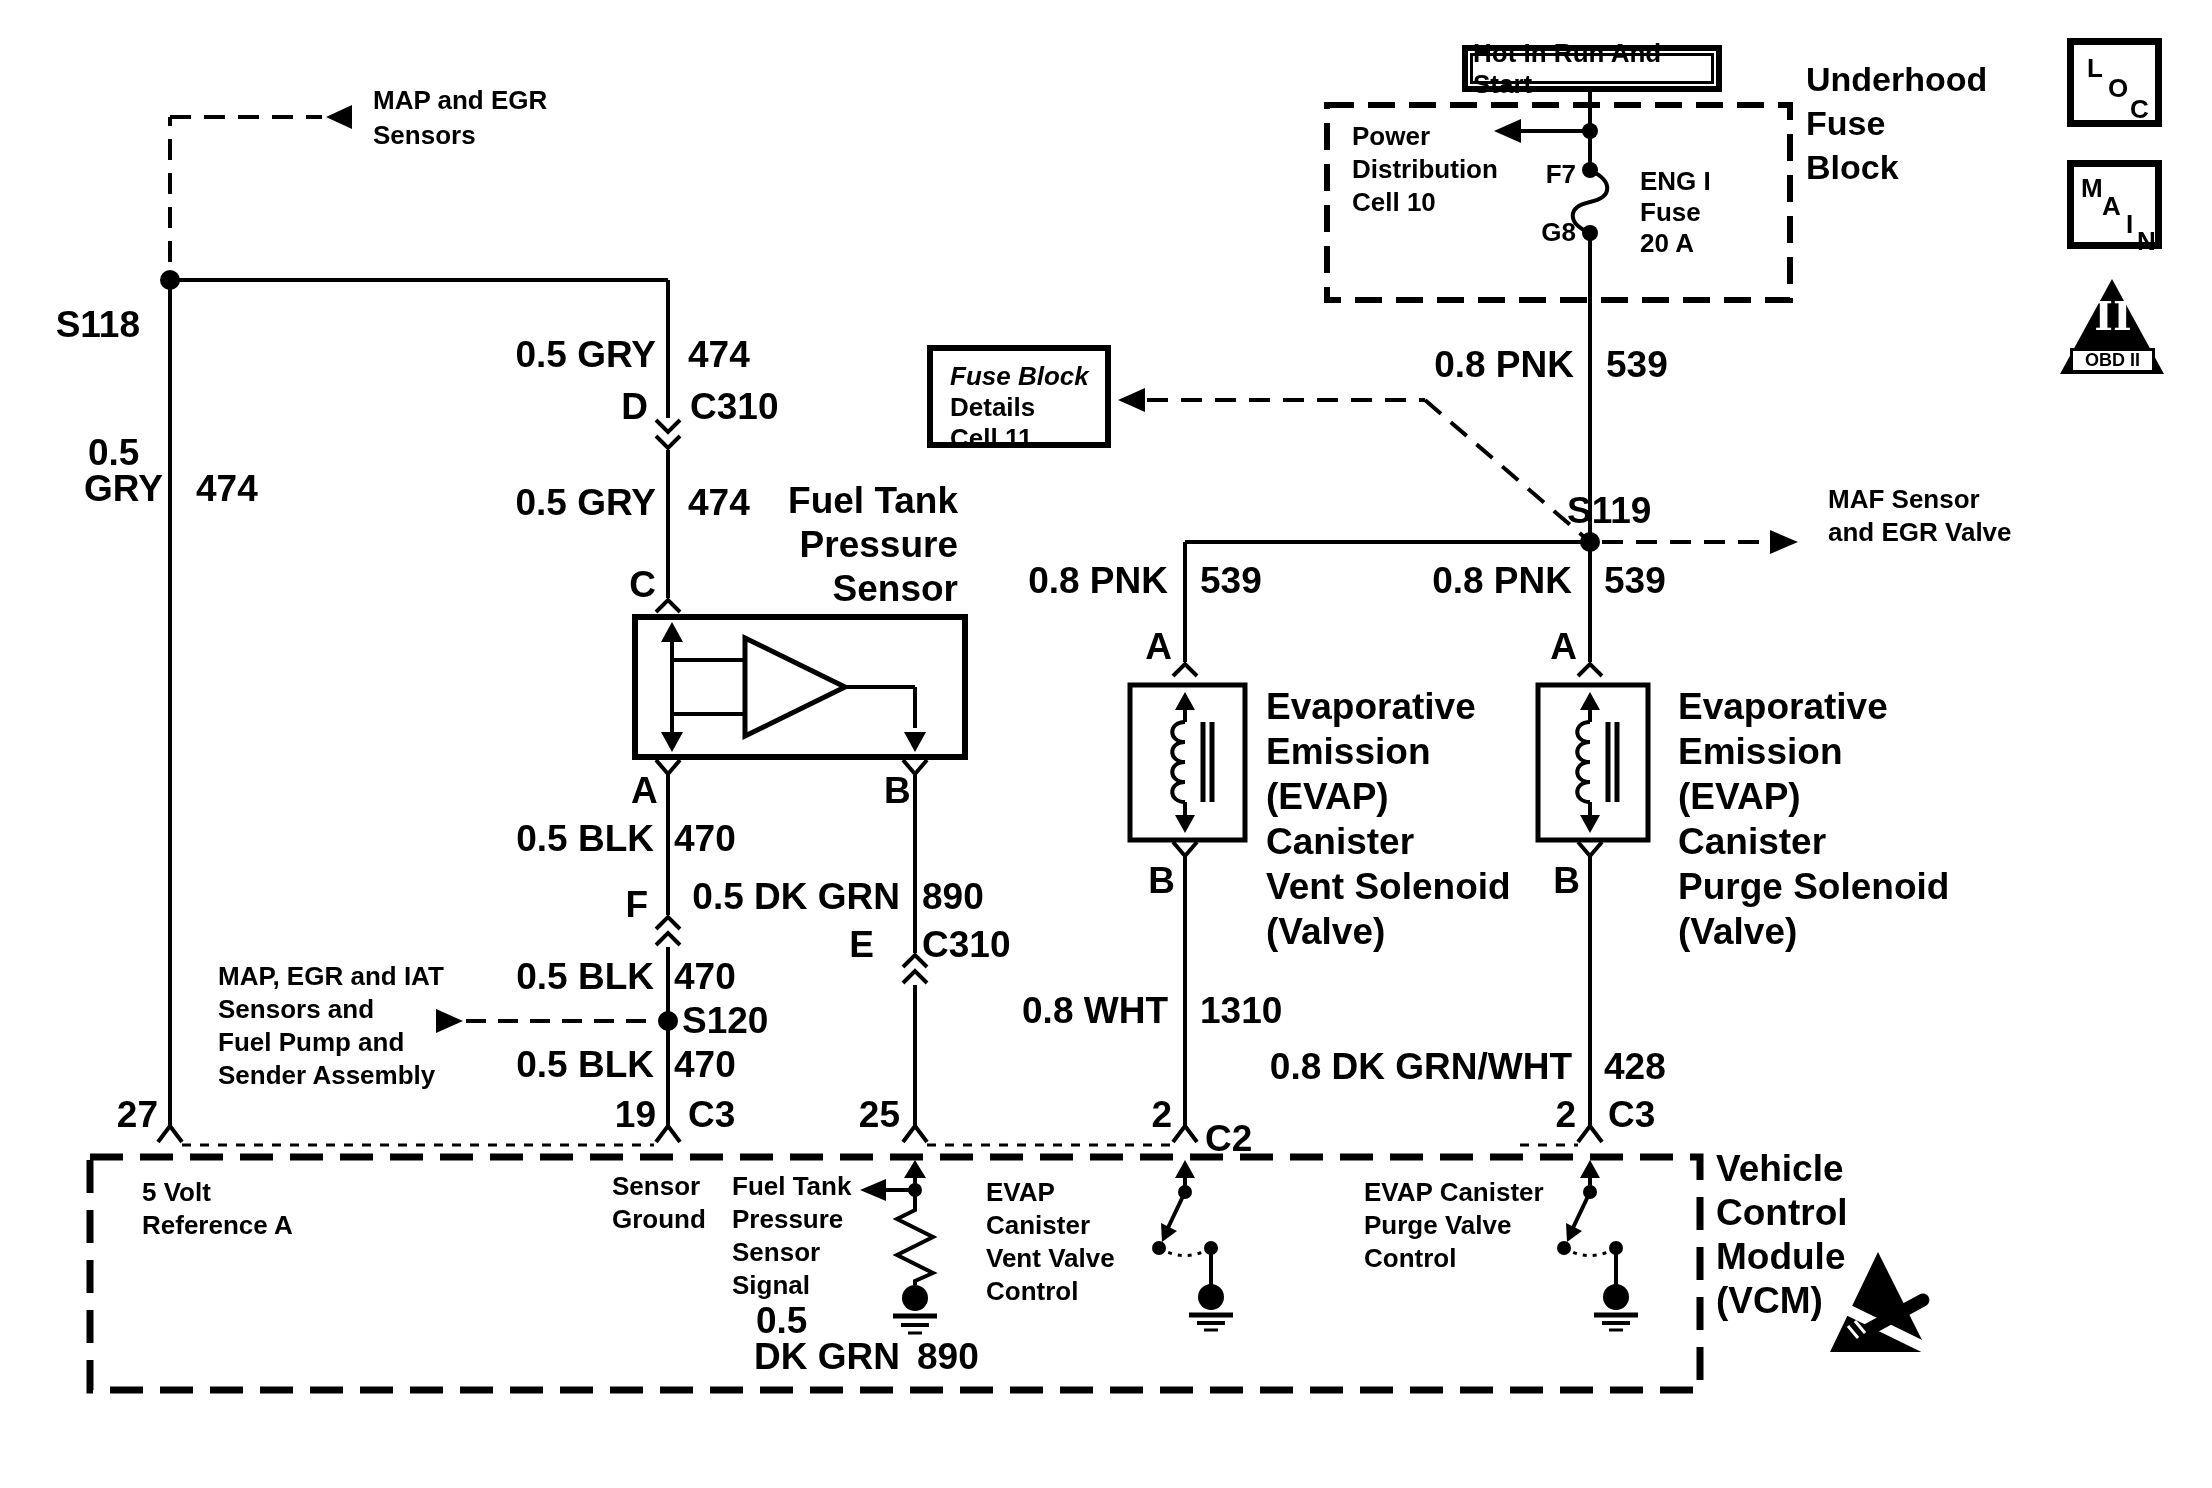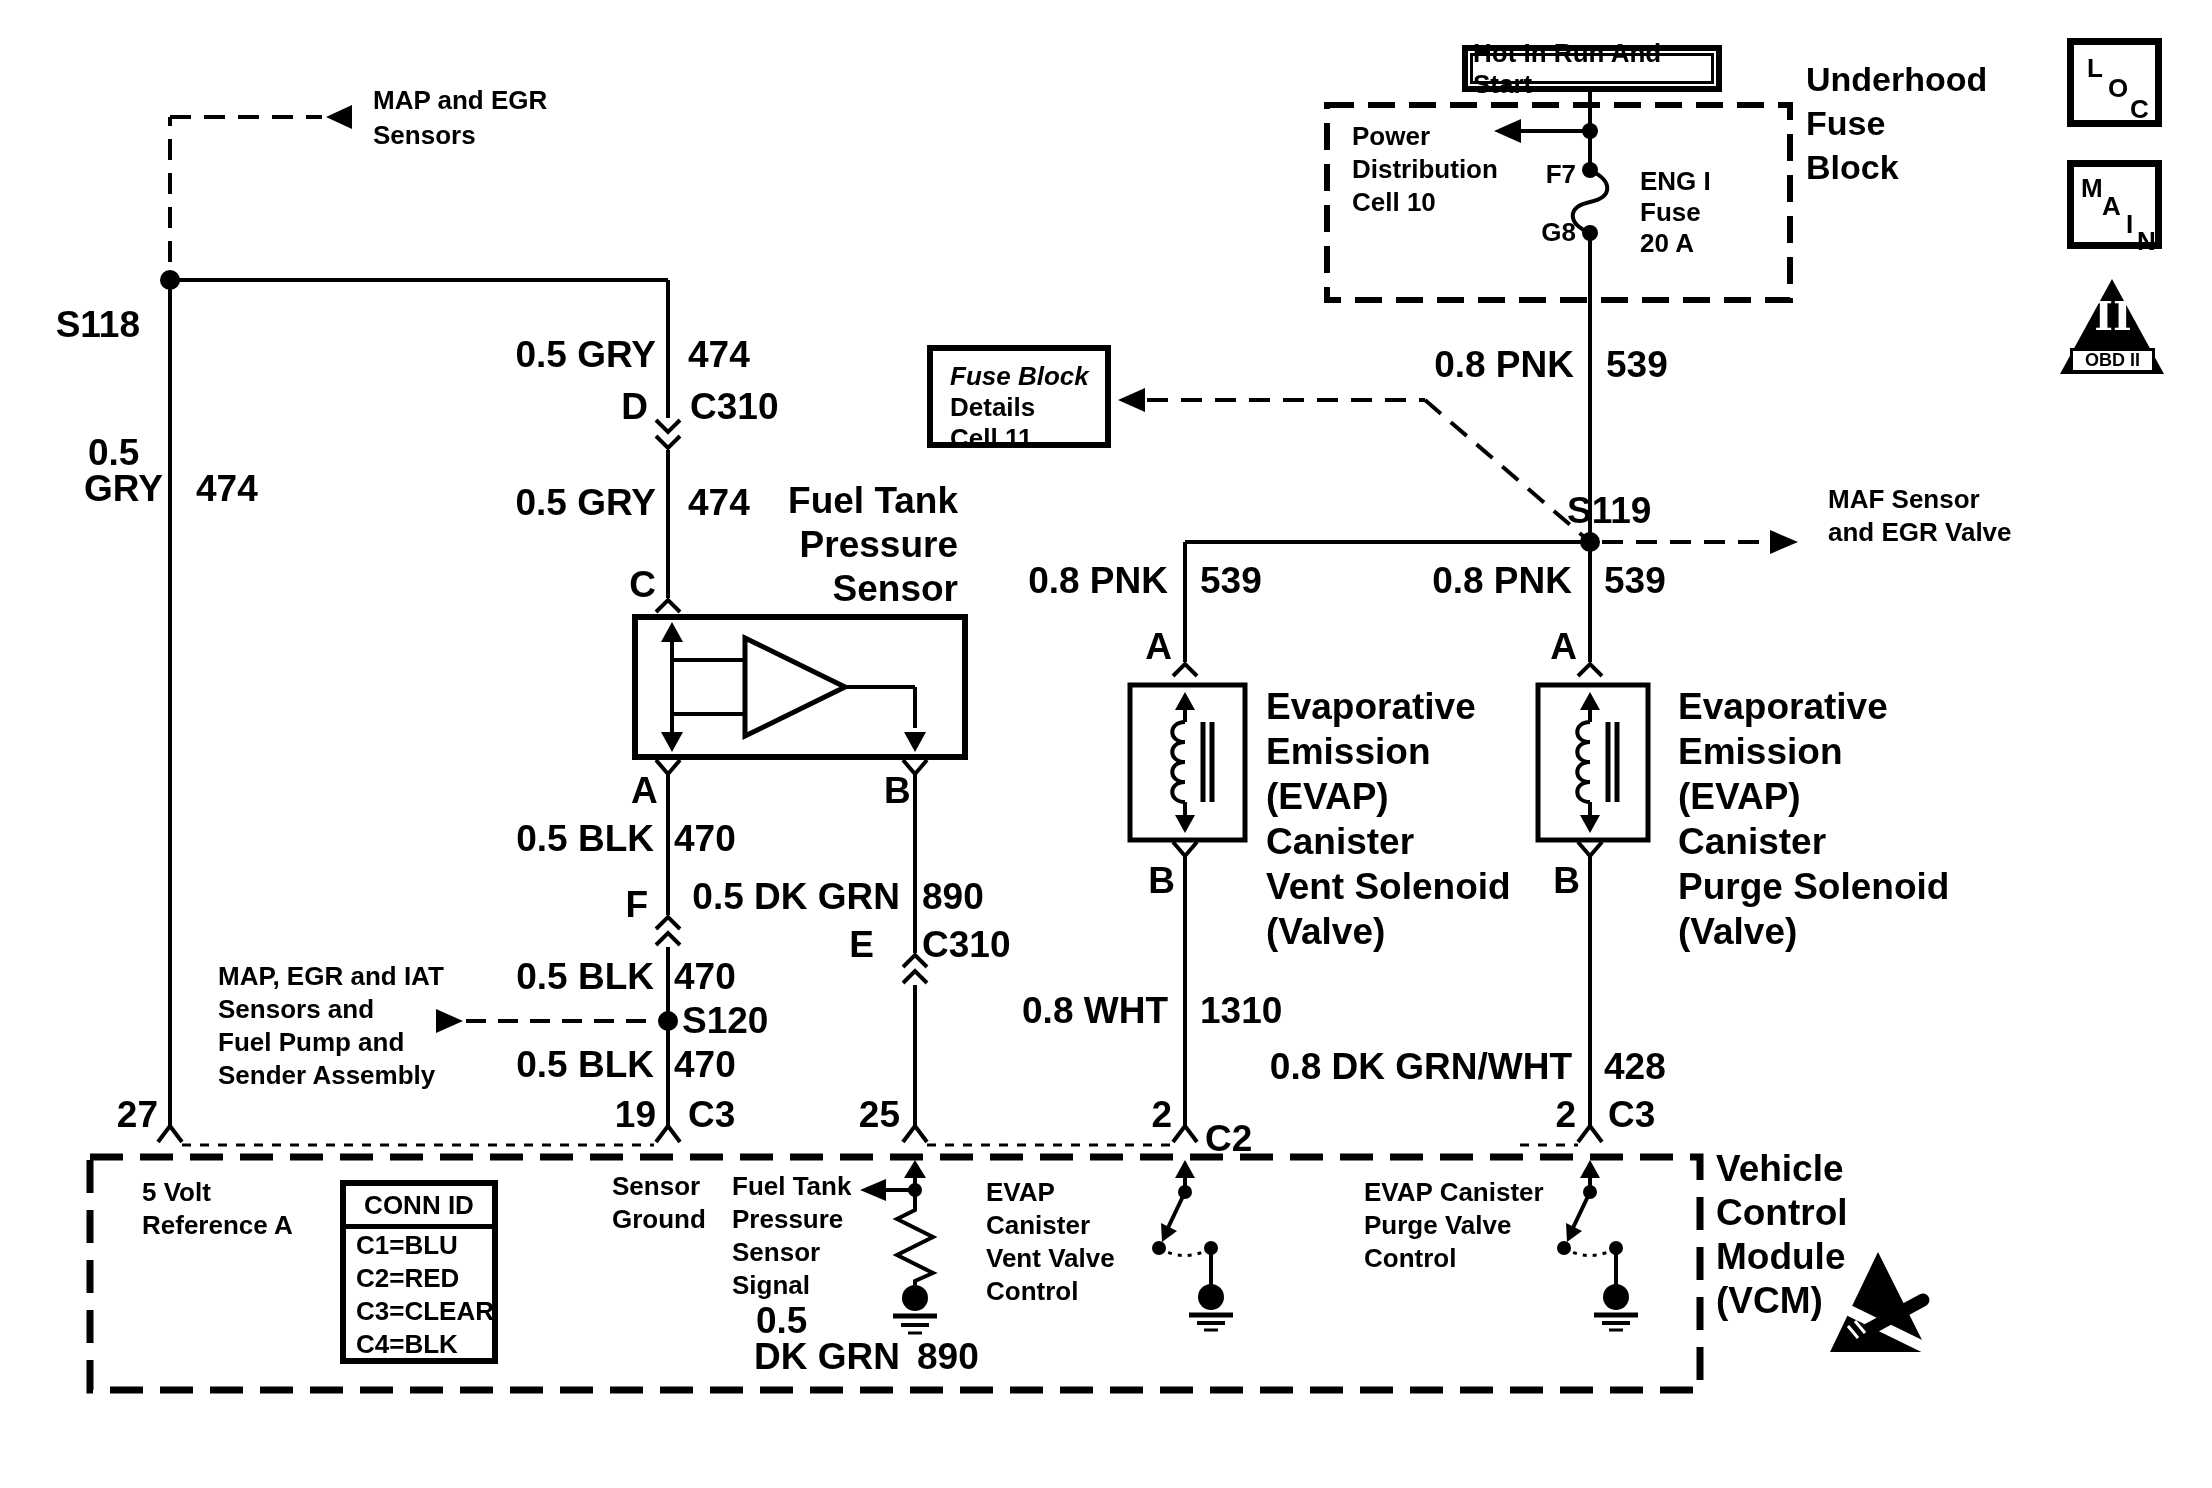--- a/index.html
+++ b/index.html
@@ -332,21 +332,14 @@
 <div class="t b" style="left:754px;top:1338px;">DK GRN</div>
 <div class="t b" style="left:917px;top:1338px;">890</div>
 <div class="t s" style="left:986px;top:1176px;">EVAP</div>
 <div class="t s" style="left:986px;top:1209px;">Canister</div>
 <div class="t s" style="left:986px;top:1242px;">Vent Valve</div>
 <div class="t s" style="left:986px;top:1275px;">Control</div>
 <div class="t s" style="left:1364px;top:1176px;">EVAP Canister</div>
 <div class="t s" style="left:1364px;top:1209px;">Purge Valve</div>
 <div class="t s" style="left:1364px;top:1242px;">Control</div>
 
-<div class="connid">
-  <div class="hdr">CONN ID</div>
-  <div class="row">C1=BLU</div>
-  <div class="row">C2=RED</div>
-  <div class="row">C3=CLEAR</div>
-  <div class="row">C4=BLK</div>
+
 </div>
 
-</div>
-
 </body></html>

